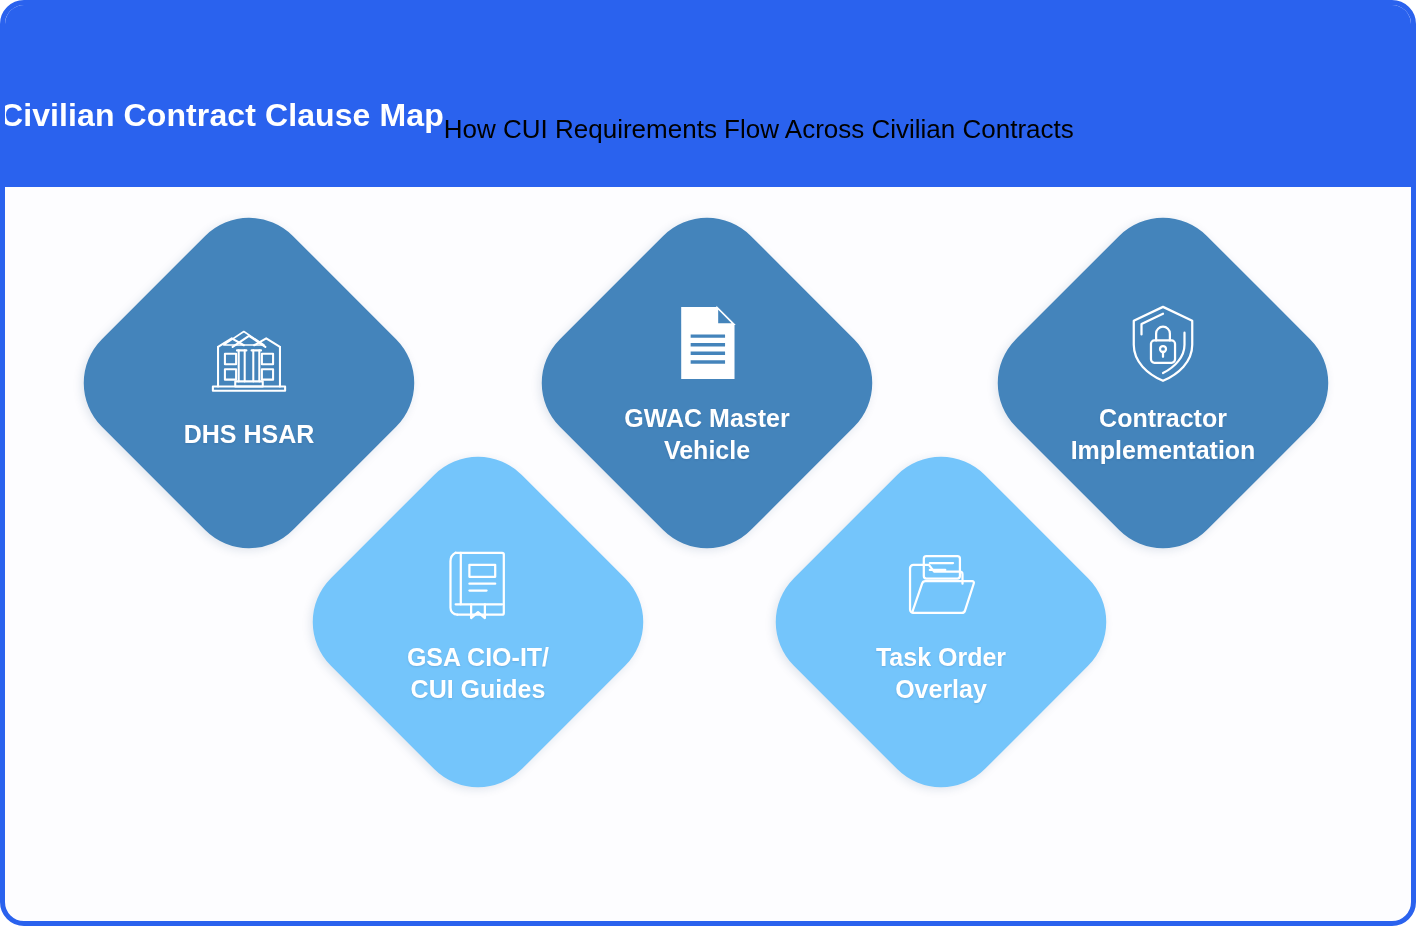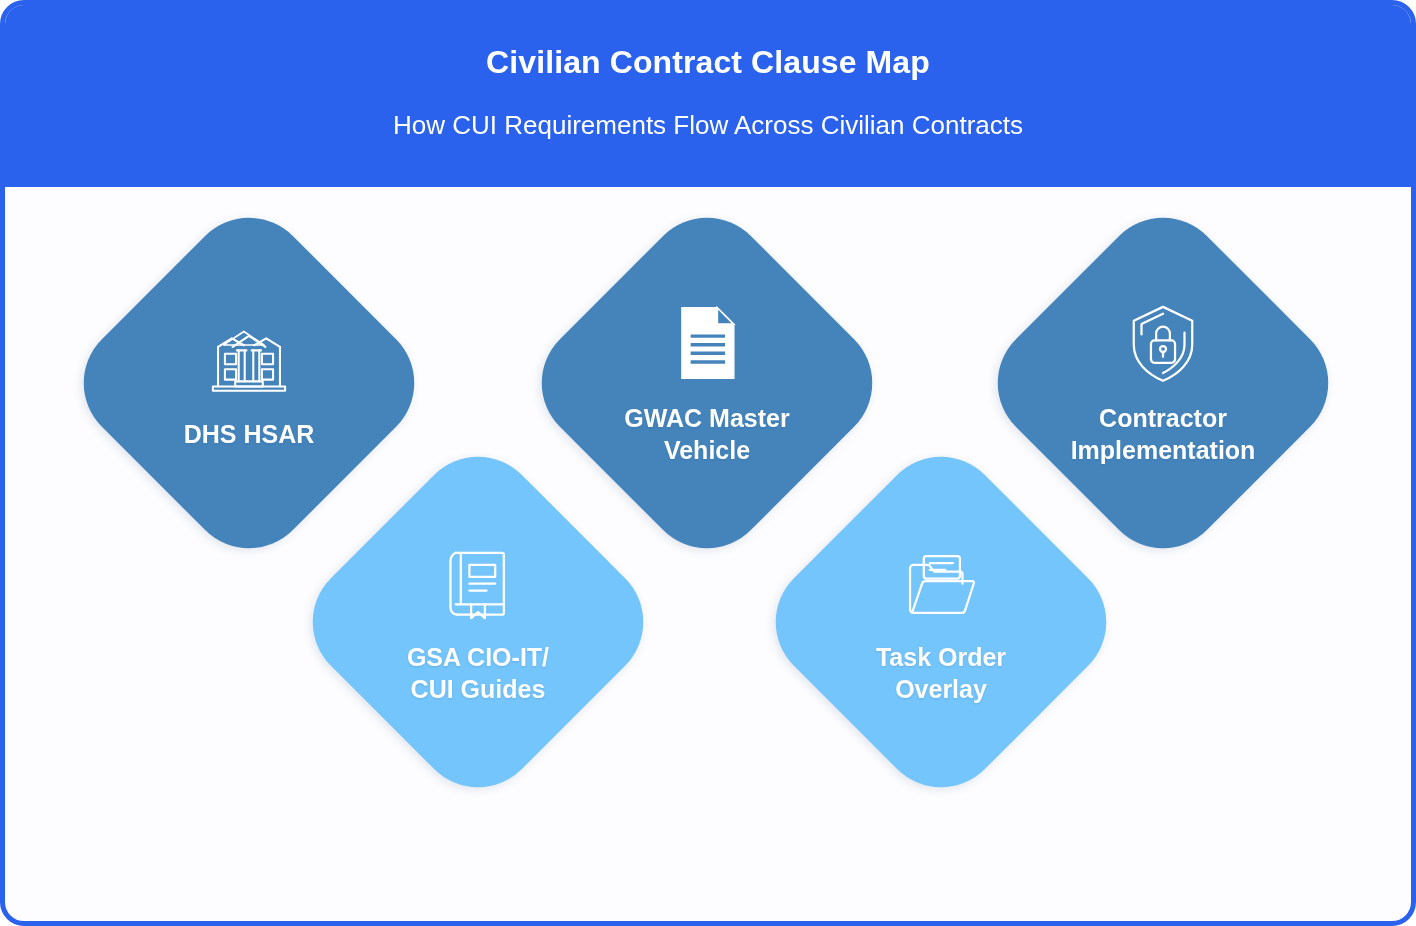--- a/index.html
+++ b/index.html
@@ -25,37 +25,36 @@
   }
 
   
   #header {
     position: absolute;
     left: -5px; top: -5px;
     width: 1416px;
     height: 187px;
     background: #2a62ee;
     display: flex;
-    flex-direction: column;
     align-items: center;
     justify-content: flex-start;
     padding-top: 43px;
     box-sizing: border-box;
   }
   #title {
     color: #ffffff;
     font-size: 32px;
     font-weight: bold;
     letter-spacing: 0.1px;
     line-height: 1.2;
     margin: 0;
     text-align: center;
   }
   #subtitle {
-    color: #ffffff;
+    color: #000000;
     font-size: 26px;
     font-weight: normal;
     line-height: 1.2;
     margin: 0;
     margin-top: 29px;
     text-align: center;
   }
 
   
   #diagram {

